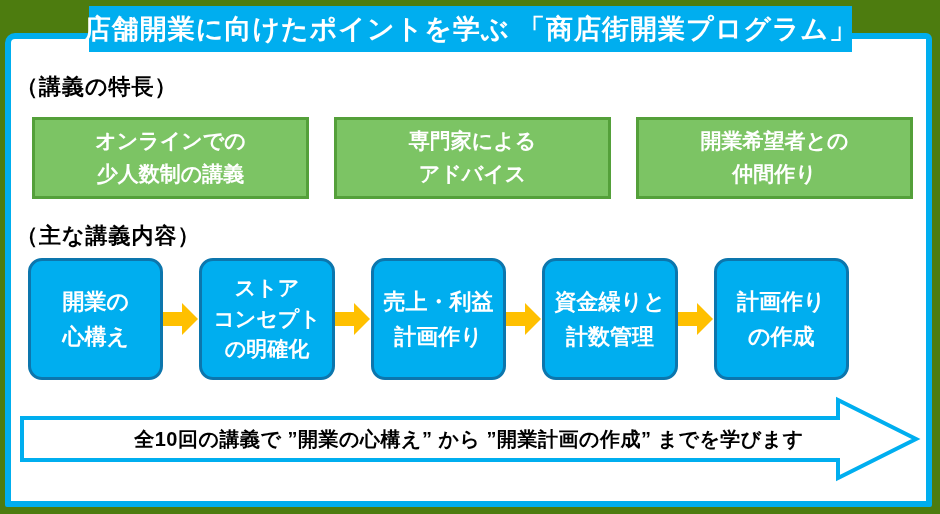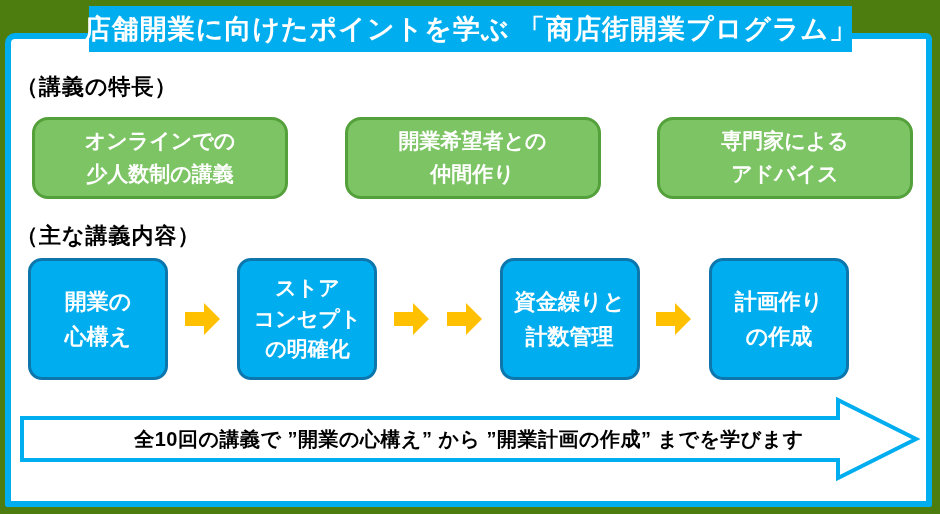--- a/index.html
+++ b/index.html
@@ -29,23 +29,23 @@
     letter-spacing:1px;z-index:2;white-space:nowrap;text-align:right;
   }
   .label-features{top:72px;}
   .label-contents{top:221px;font-family:Liberation Serif, serif;}
   
   .green-row{
     position:absolute;left:32px;top:117px;width:881px;height:82px;
     display:flex;justify-content:space-between;z-index:2;
   }
   .green-box{
-    width:256px;height:82px;box-sizing:border-box;
+    width:277px;height:82px;box-sizing:border-box;
     background:var(--green,#7CC464);border:3px solid var(--green_dark,#54A03A);
-    border-radius:16px;
+    border-radius:0;
     display:flex;align-items:center;justify-content:center;text-align:center;
     color:#fff;font-size:21px;font-weight:bold;line-height:1.55;
   }
   
   .steps-row{
     position:absolute;left:28px;top:258px;width:821px;height:122px;
     display:flex;justify-content:space-between;align-items:center;z-index:2;
   }
   .step-box{
     width:140px;height:122px;box-sizing:border-box;
@@ -77,26 +77,26 @@
   </div>
 
   <div class="section-label label-features">（講義の特長）</div>
 
   <div class="green-row">
     <div class="green-box">
       <span class="multiline">オンラインでの
 少人数制の講義</span>
     </div>
     <div class="green-box">
+      <span class="multiline">専門家による
+アドバイス</span>
+    </div>
+    <div class="green-box">
       <span class="multiline">開業希望者との
 仲間作り</span>
-    </div>
-    <div class="green-box">
-      <span class="multiline">専門家による
-アドバイス</span>
     </div>
   </div>
 
   <div class="section-label label-contents">（主な講義内容）</div>
 
   <div class="steps-row">
     <div class="step-box">
       <span class="multiline">開業の
 心構え</span>
     </div>
@@ -104,20 +104,24 @@
       <polygon points="0,10 19,10 19,1 35,17 19,33 19,24 0,24" style="fill:var(--yellow,#FFC000)"></polygon>
     </svg>
     <div class="step-box tight">
       <span class="multiline">ストア
 コンセプト
 の明確化</span>
     </div>
     <svg class="flow-arrow" width="36" height="34" viewBox="0 0 36 34" aria-hidden="true">
       <polygon points="0,10 19,10 19,1 35,17 19,33 19,24 0,24" style="fill:var(--yellow,#FFC000)"></polygon>
     </svg>
+    <div class="step-box">
+      <span class="multiline">売上・利益
+計画作り</span>
+    </div>
     <svg class="flow-arrow" width="36" height="34" viewBox="0 0 36 34" aria-hidden="true">
       <polygon points="0,10 19,10 19,1 35,17 19,33 19,24 0,24" style="fill:var(--yellow,#FFC000)"></polygon>
     </svg>
     <div class="step-box">
       <span class="multiline">資金繰りと
 計数管理</span>
     </div>
     <svg class="flow-arrow" width="36" height="34" viewBox="0 0 36 34" aria-hidden="true">
       <polygon points="0,10 19,10 19,1 35,17 19,33 19,24 0,24" style="fill:var(--yellow,#FFC000)"></polygon>
     </svg>

